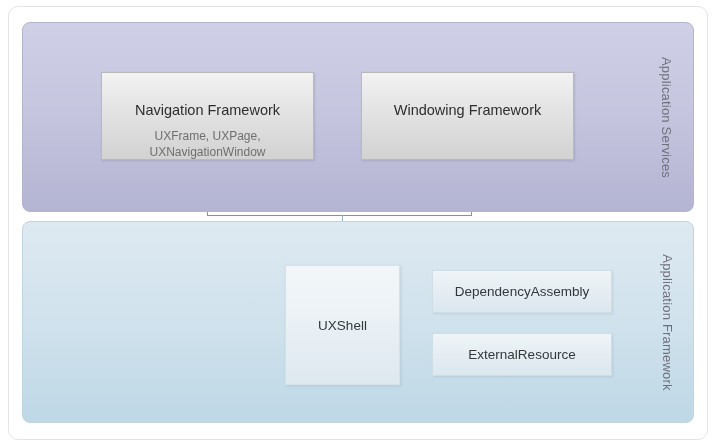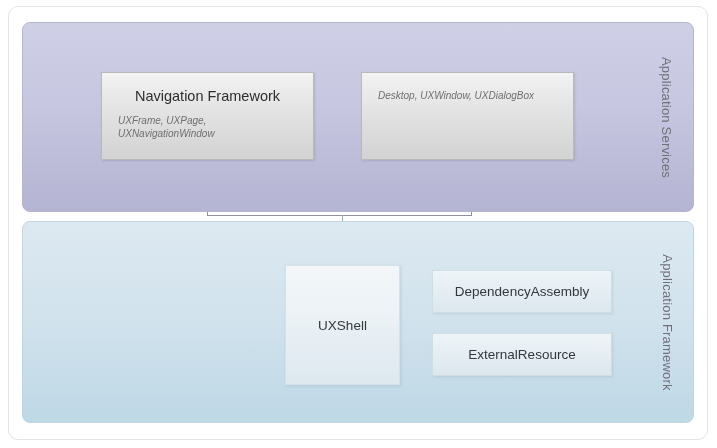--- a/index.html
+++ b/index.html
@@ -78,35 +78,34 @@
   .h { height: 1px; }
 
   
   .fw-box {
     position: absolute;
     top: 72px;
     height: 88px;
     background: linear-gradient(to bottom, #f2f2f2 0%, #e6e6e6 35%, #d2d2d2 100%);
     border: 1px solid #b9b9b9;
     box-shadow: 1px 1px 2px rgba(80,80,95,0.18);
-    padding: 16px 16px 0 16px;
+    padding: 30px 16px 0 16px;
   }
   .fw-box .fw-title {
     font-size: 14.5px;
     color: #2e2e2e;
     text-align: center;
     line-height: 1.1;
     margin-bottom: 9px;
   }
   .fw-box .fw-sub {
-    font-size: 10px;
+    font-size: 12px;
     color: #6f6f6f;
-    text-align: left;
+    text-align: center;
     line-height: 1.35;
-    font-style: italic;
   }
 
   #fw-navigation { left: 101px; width: 213px; }
   #fw-windowing  { left: 361px; width: 213px; }
 
   
   .cmp-box {
     position: absolute;
     background: linear-gradient(to bottom, #eef4f8 0%, #e7eff4 40%, #dbe7ee 100%);
     border: 1px solid #cfdde5;
@@ -155,21 +154,21 @@
       <span>Application Services</span>
     </div>
   </div>
 
   <div class="fw-box" id="fw-navigation">
     <div class="fw-title">Navigation Framework</div>
     <div class="fw-sub">UXFrame, UXPage, UXNavigationWindow</div>
   </div>
 
   <div class="fw-box" id="fw-windowing">
-    <div class="fw-sub">Desktop, UXWindow, UXDialogBox</div>
+    <div class="fw-title">Windowing Framework</div>
   </div>
 
   <div class="layer layer-framework">
     <div class="layer-label">
       <span>Application Framework</span>
     </div>
   </div>
 
 
 

